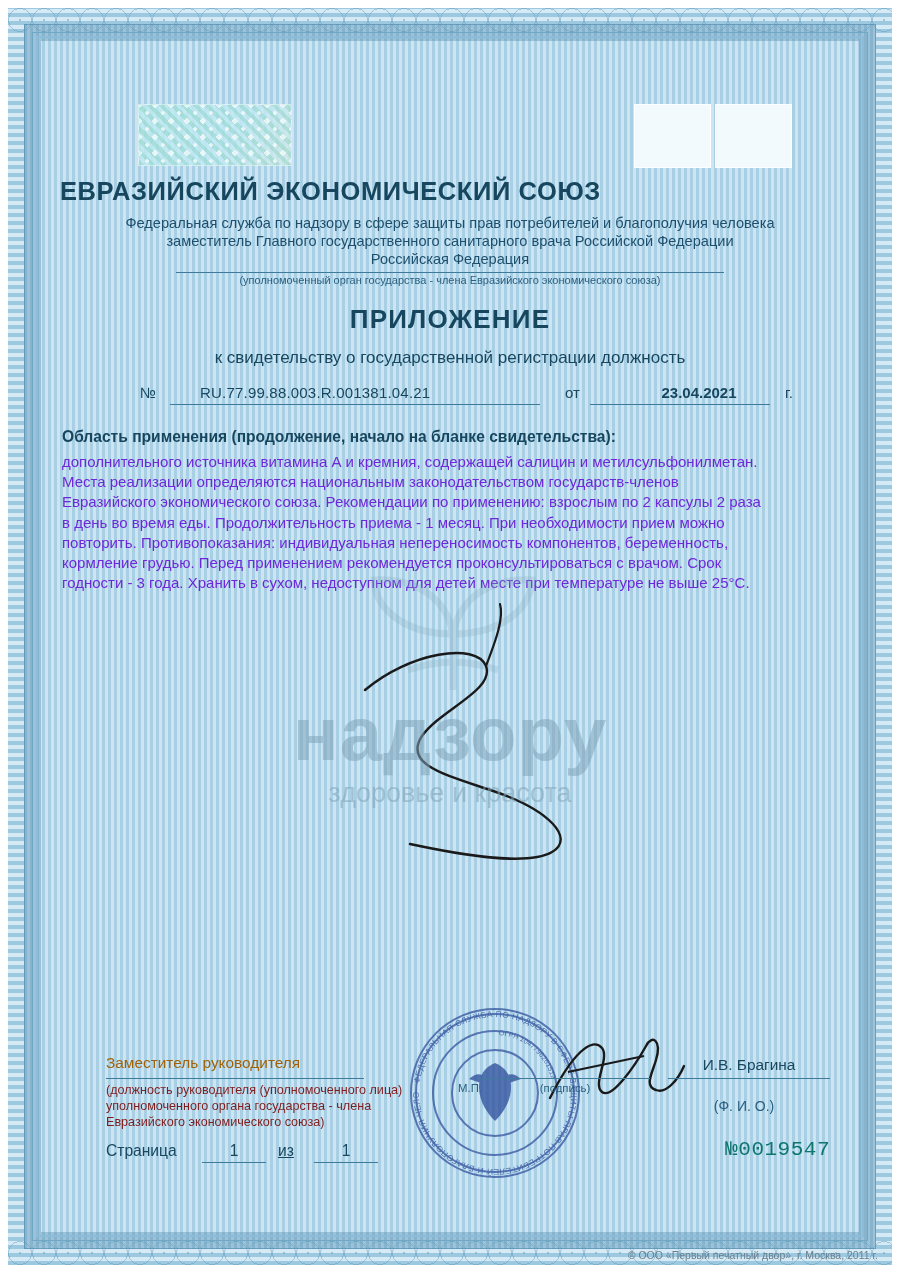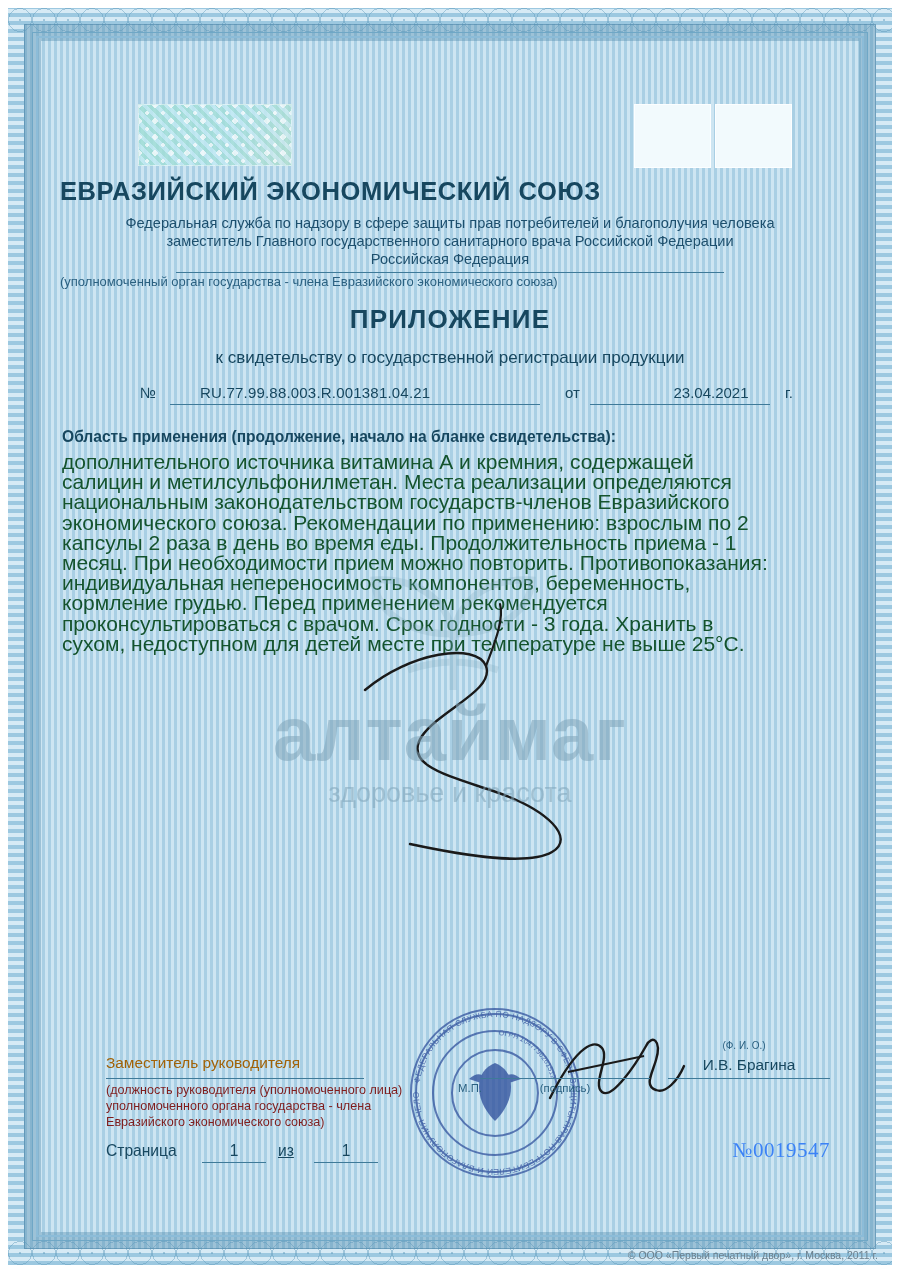--- a/index.html
+++ b/index.html
@@ -144,21 +144,22 @@
   .rule-a {
     position: absolute;
     left: 116px; top: 212px;
     width: 548px;
     border-top: 1px solid #3e7a99;
   }
   .caption-small {
     position: absolute;
     left: 0; top: 214px;
     width: 780px;
-    font-size: 13px;
+    text-align: center;
+    font-size: 11px;
     color: #2a6080;
   }
   .title-prilozhenie {
     position: absolute;
     left: 0; top: 244px;
     width: 780px;
     text-align: center;
     font-size: 26px;
     font-weight: bold;
     letter-spacing: 1.2px;
@@ -186,43 +187,43 @@
   .numrow .val-no {
     position: absolute; left: 140px; top: 2px;
     width: 330px; text-align: left;
     letter-spacing: .2px;
   }
   .numrow .line-no {
     position: absolute; left: 110px; top: 22px; width: 370px;
     border-top: 1px solid #3e7a99;
   }
   .numrow .lbl-ot { position: absolute; left: 505px; top: 2px; }
-  .numrow .val-date { position: absolute; left: 571px; top: 2px; width: 160px; text-align: center; }
+  .numrow .val-date { position: absolute; left: 559px; top: 2px; width: 160px; text-align: center; font-weight: bold; }
   .numrow .line-date {
     position: absolute; left: 530px; top: 22px; width: 180px;
     border-top: 1px solid #3e7a99;
   }
   .numrow .lbl-g { position: absolute; left: 725px; top: 2px; }
 
   
   .scope-heading {
     position: absolute;
     left: 2px; top: 368px;
     width: 700px;
     font-size: 15.6px;
     font-weight: bold;
     color: #17475f;
   }
   .scope-body {
     position: absolute;
     left: 2px; top: 392px;
     width: 706px;
-    font-size: 21px;
+    font-size: 15px;
     line-height: 20.2px;
-    color: #14532d;
+    color: #6d28d9;
     text-align: left;
   }
 
   
   .wm-leaf {
     position: absolute;
     left: 288px; top: 492px;
     width: 210px; height: 150px;
     opacity: .30;
     pointer-events: none;
@@ -294,22 +295,22 @@
   }
   .cap-mp {
     position: absolute; left: 398px; top: 1022px;
     font-size: 11.4px; color: #2a6080;
   }
   .cap-sign {
     position: absolute; left: 420px; top: 1022px; width: 170px;
     text-align: center; font-size: 11.4px; color: #2a6080;
   }
   .cap-fio {
-    position: absolute; left: 608px; top: 980px; width: 152px;
-    text-align: center; font-size: 10px; color: #2a6080;
+    position: absolute; left: 608px; top: 1038px; width: 152px;
+    text-align: center; font-size: 14px; color: #2a6080;
   }
   .cap-post {
     position: absolute; left: 46px; top: 1022px;
     width: 330px;
     font-size: 12.6px; line-height: 16px; color: #7f1d1d;
   }
 
   
   .page-row {
     position: absolute;
@@ -321,22 +322,22 @@
   .page-row .p-num { position: absolute; left: 108px; top: 0; width: 40px; text-align: center; }
   .page-row .p-line1 { position: absolute; left: 96px; top: 20px; width: 64px; border-top: 1px solid #3e7a99; }
   .page-row .p-iz { position: absolute; left: 172px; top: 0; text-decoration: underline; }
   .page-row .p-total { position: absolute; left: 220px; top: 0; width: 40px; text-align: center; }
   .page-row .p-line2 { position: absolute; left: 208px; top: 20px; width: 64px; border-top: 1px solid #3e7a99; }
 
   .serial {
     position: absolute;
     right: 10px; top: 1078px;
     font-size: 21px;
-    font-family: Liberation Serif, serif;
-    color: #3b82f6;
+    font-family: Liberation Mono, monospace;
+    color: #0f766e;
     letter-spacing: .5px;
   }
 
   .footprint {
     position: absolute;
     right: 22px; bottom: 12px;
     font-size: 10.5px;
     color: #6b7f8c;
   }
 </style>
@@ -359,21 +360,21 @@
   <div class="content">
 
     <div class="title-eaeu">ЕВРАЗИЙСКИЙ ЭКОНОМИЧЕСКИЙ СОЮЗ</div>
     <div class="org-line l1">Федеральная служба по надзору в сфере защиты прав потребителей и благополучия человека</div>
     <div class="org-line l2">заместитель Главного государственного санитарного врача Российской Федерации</div>
     <div class="org-line l3">Российская Федерация</div>
     <div class="rule-a"></div>
     <div class="caption-small">(уполномоченный орган государства - члена Евразийского экономического союза)</div>
 
     <div class="title-prilozhenie">ПРИЛОЖЕНИЕ</div>
-    <div class="subtitle">к свидетельству о государственной регистрации продукции</div>
+    <div class="subtitle">к свидетельству о государственной регистрации должность</div>
 
     <div class="numrow">
       <span class="lbl-no">№</span>
       <span class="val-no">RU.77.99.88.003.R.001381.04.21</span>
       <span class="line-no"></span>
       <span class="lbl-ot">от</span>
       <span class="val-date">23.04.2021</span>
       <span class="line-date"></span>
       <span class="lbl-g">г.</span>
     </div>
@@ -389,21 +390,21 @@
         <path d="M60 118 C 78 112, 96 110, 105 110"></path>
         <path d="M150 118 C 132 112, 114 110, 105 110"></path>
       </g>
     </svg>
 
     <svg class="signature-scribble" viewBox="0 0 350 300">
       <path d="M75 120 C 120 82, 186 72, 196 96 C 205 120, 150 140, 132 166 C 112 196, 160 206, 206 222 C 258 240, 286 268, 262 282 C 238 296, 176 286, 120 274" fill="none" stroke="#1a1a1a" stroke-width="2.4" stroke-linecap="round"></path>
       <path d="M196 96 C 206 70, 214 48, 210 34" fill="none" stroke="#1a1a1a" stroke-width="2.2" stroke-linecap="round"></path>
     </svg>
 
-    <div class="wm-brand">алтаймаг</div>
+    <div class="wm-brand">надзору</div>
     <div class="wm-sub">здоровье и красота</div>
 
     <svg class="seal" viewBox="0 0 190 190">
       <defs>
         <path id="sealOuterPath" d="M95,95 m-76,0 a76,76 0 1,1 152,0 a76,76 0 1,1 -152,0"></path>
         <path id="sealInnerPath" d="M95,95 m-58,0 a58,58 0 1,1 116,0 a58,58 0 1,1 -116,0"></path>
       </defs>
       <g fill="none" stroke="#2f4f9c" stroke-width="2" opacity="0.85">
         <circle cx="95" cy="95" r="84"></circle>
         <circle cx="95" cy="95" r="79"></circle>

